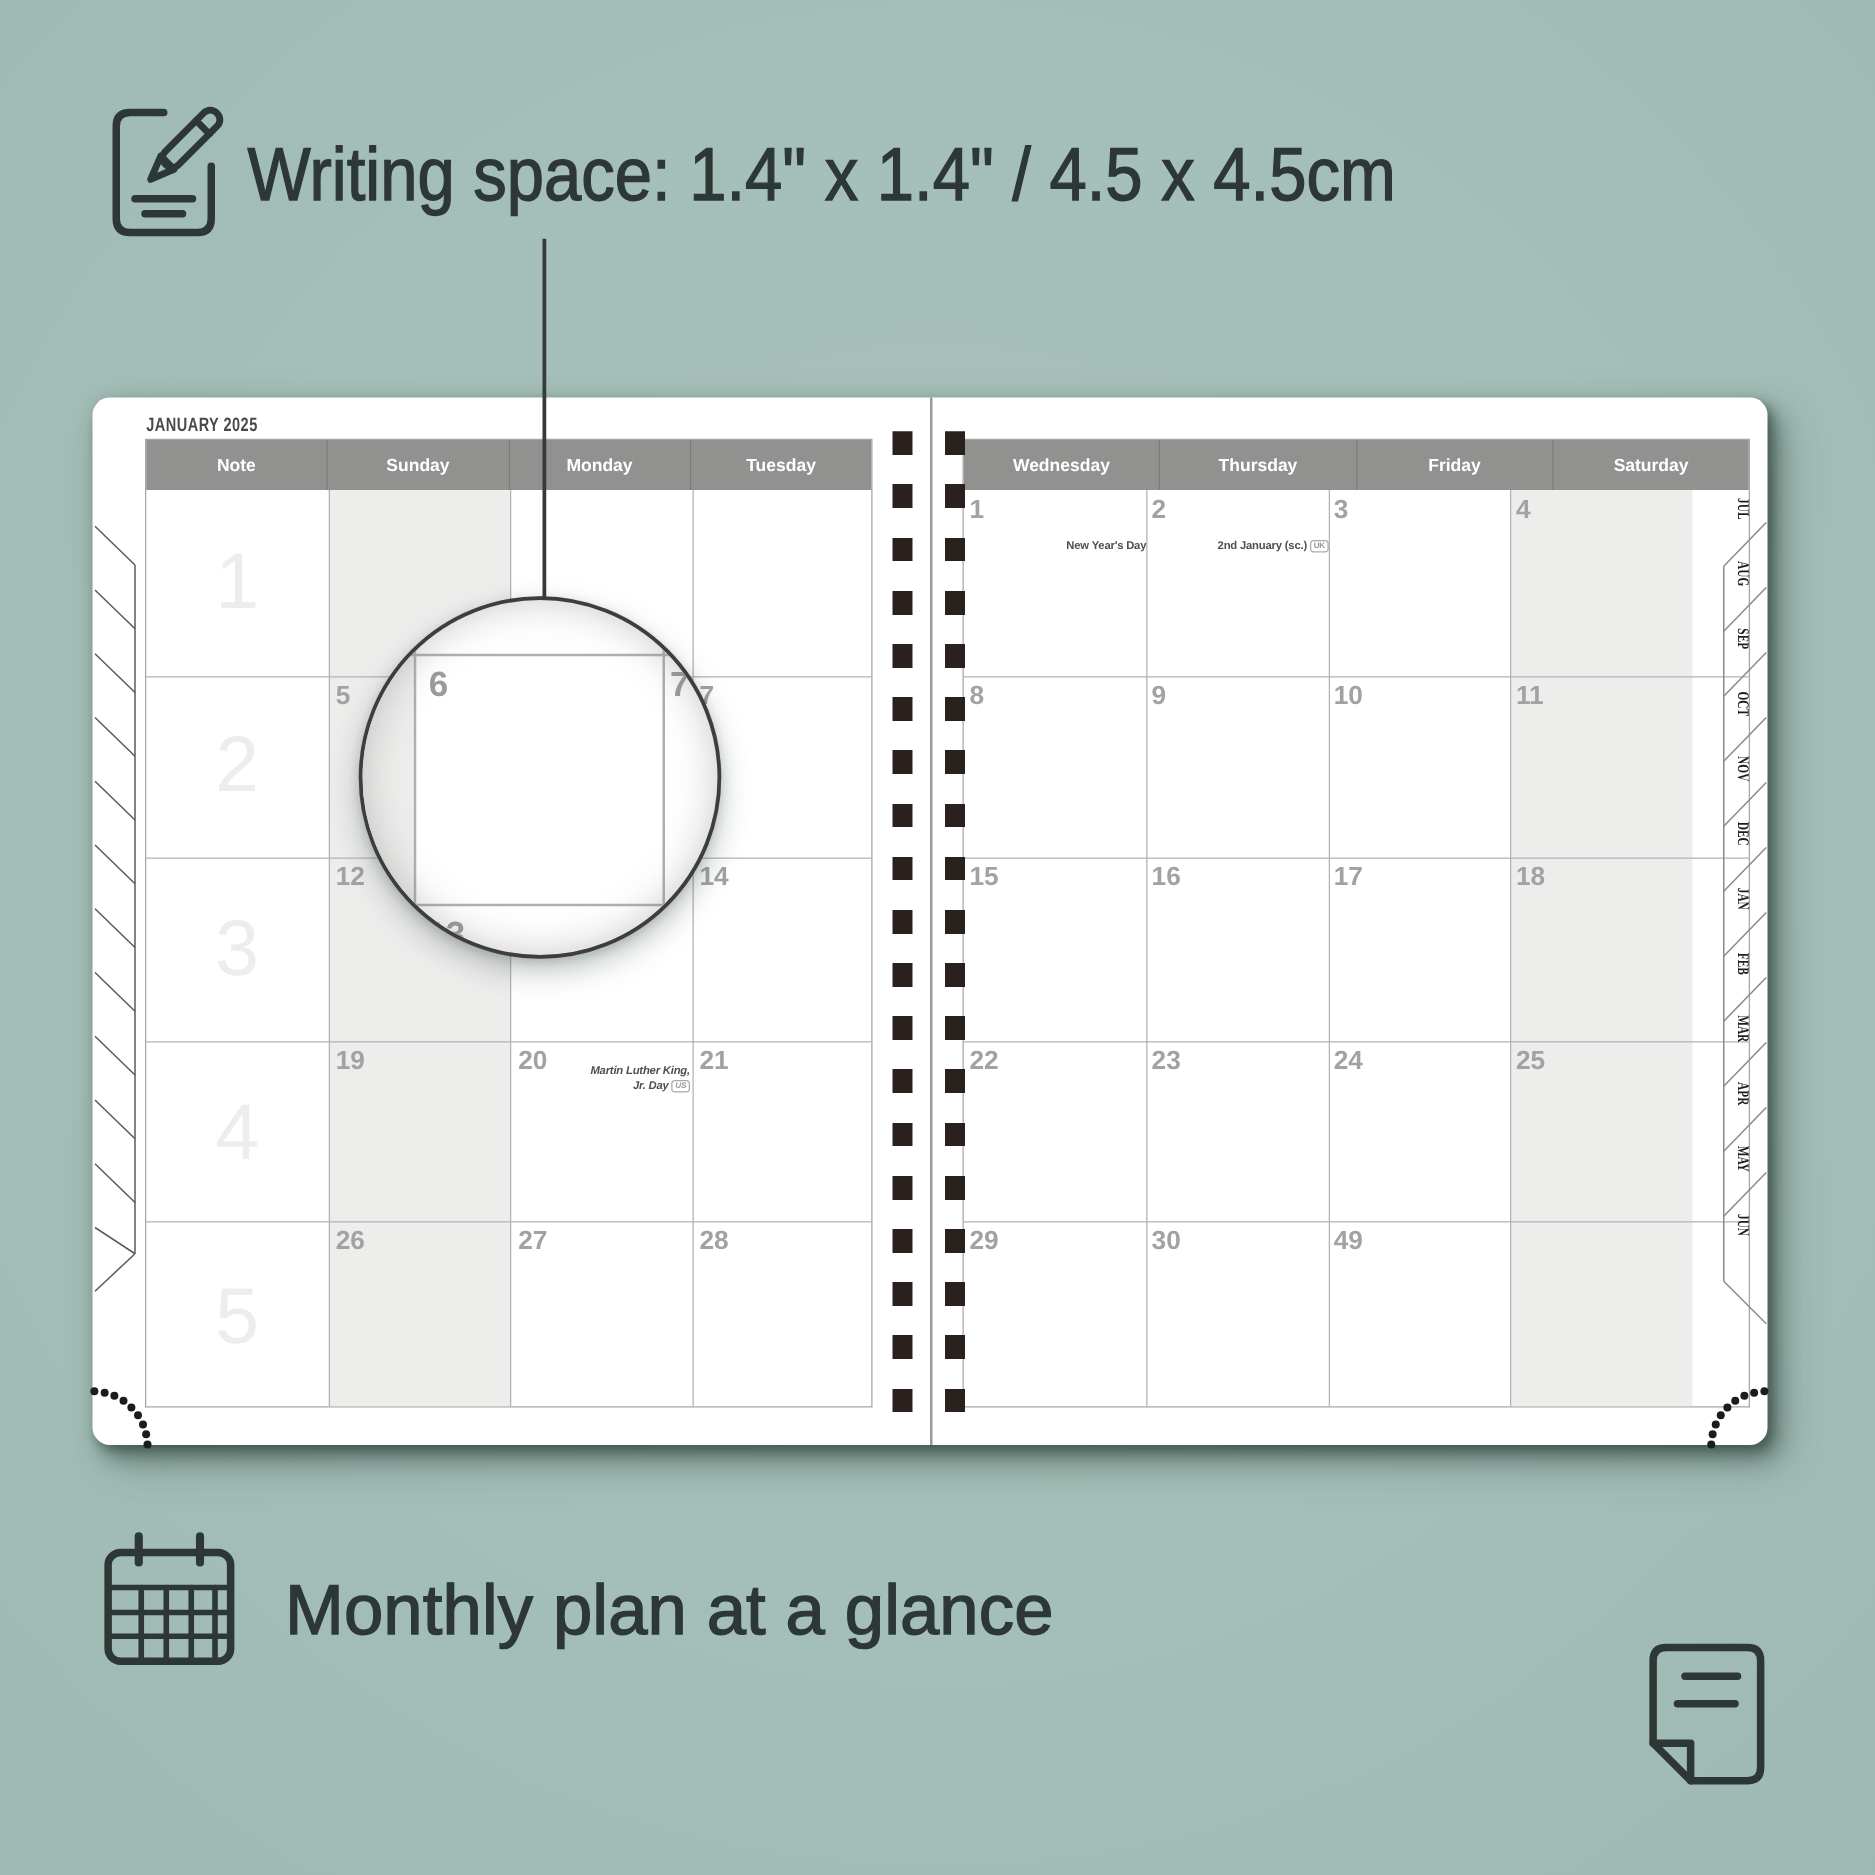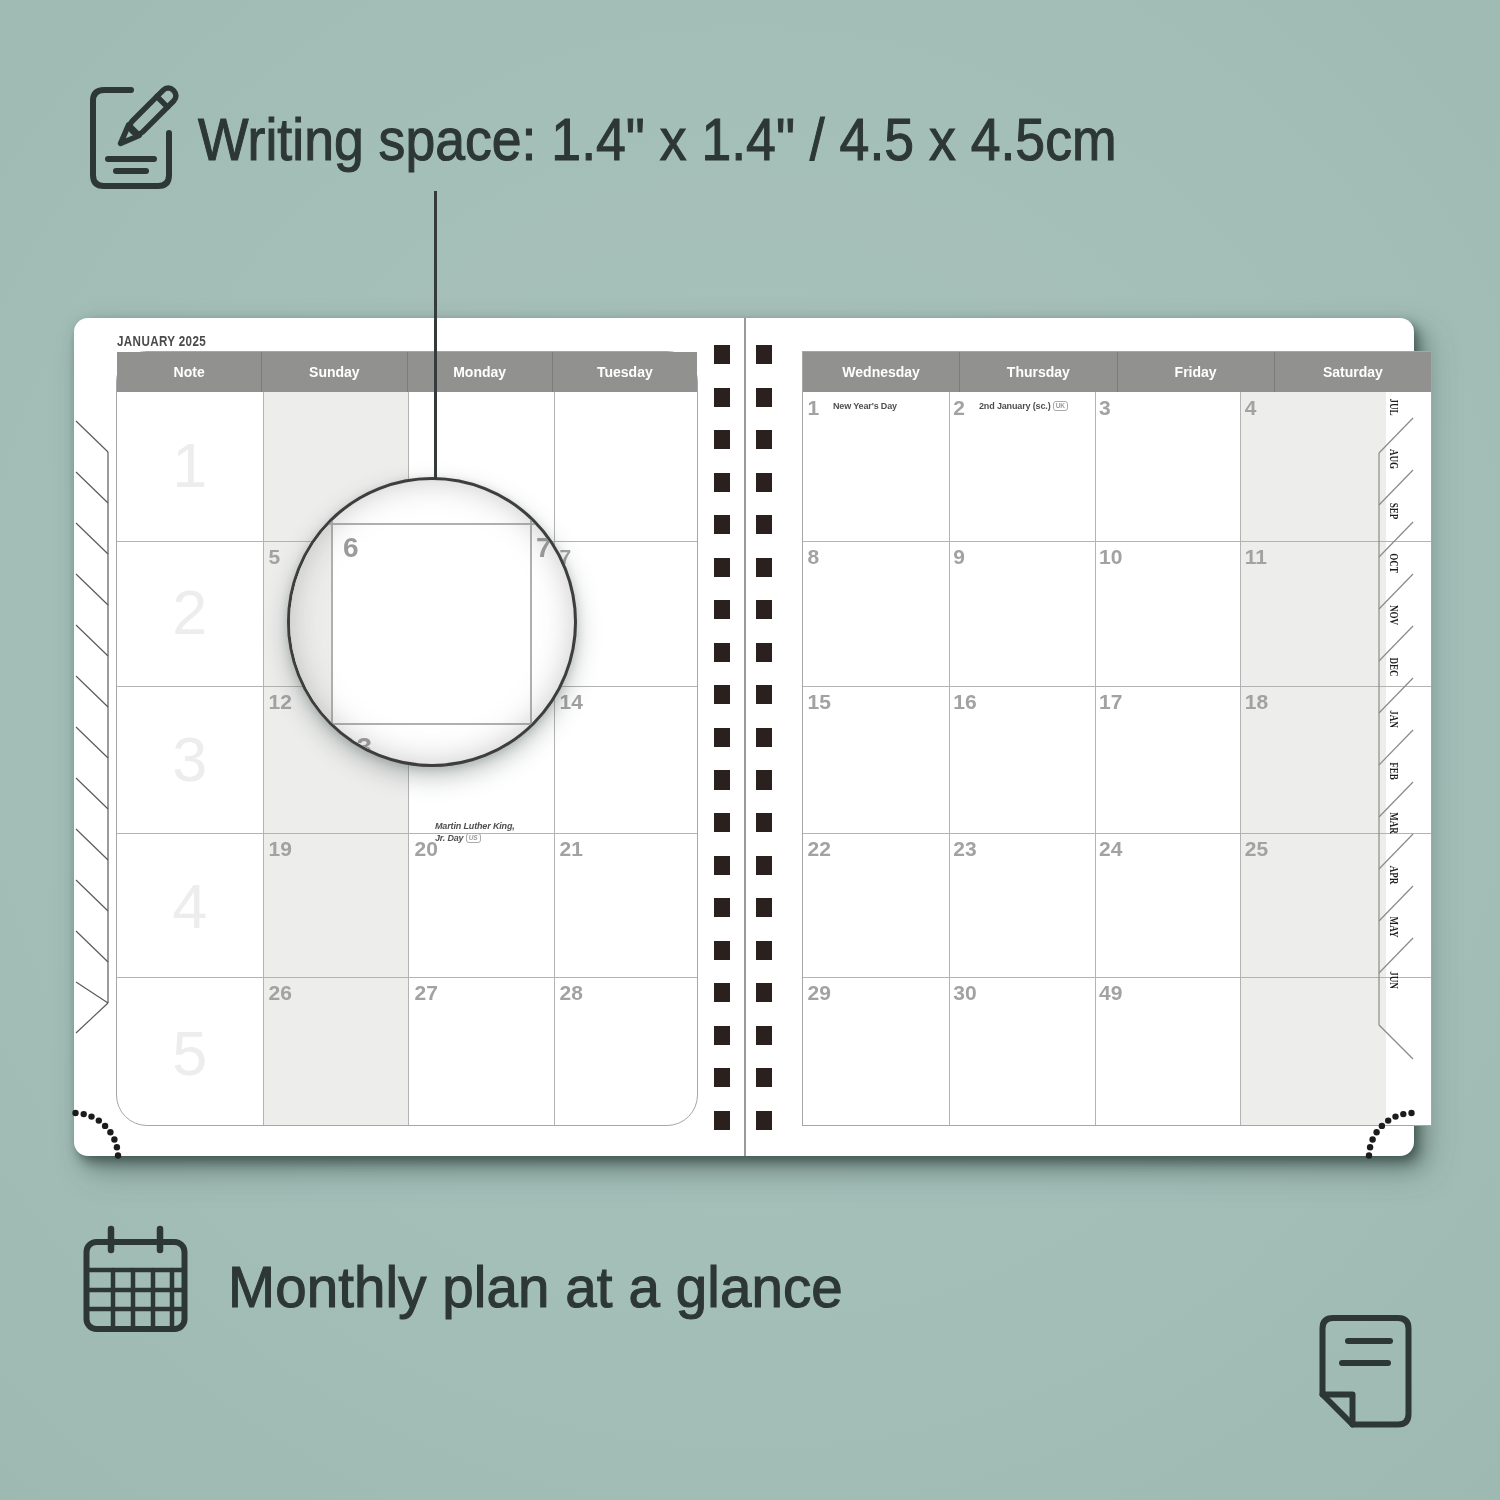--- a/index.html
+++ b/index.html
@@ -10,31 +10,31 @@
   .abs{position:absolute;}
   
   .bigtxt{color:#2d3836;font-weight:400;-webkit-text-stroke:1.1px #2d3836;white-space:nowrap;}
   .toptext{left:198px;top:105px;font-size:60px;transform:scaleX(.893);transform-origin:left top;}
   .pointer{left:433.5px;top:191px;width:3px;height:288px;background:#333c3a;z-index:6;}
   
   .page{left:74px;top:318px;width:1340px;height:838px;background:#fff;border-radius:14px;
     box-shadow:7px 9px 16px rgba(40,60,54,.5), 3px 4px 7px rgba(40,60,54,.38), 14px 16px 34px rgba(40,60,54,.28);}
   .month{left:117px;top:331.5px;font-size:15.5px;font-weight:bold;color:#4a4a4a;letter-spacing:.5px;transform:scaleX(.75);transform-origin:left top;}
   .grid{background:#fff;border:1px solid #a6a6a6;}
-  .gridL{left:116px;top:351px;width:582px;height:775px;border-radius:31px;}
-  .gridR{left:802px;top:351px;width:630px;height:775px;padding-left:12px;}
+  .gridL{left:116px;top:351px;width:582px;height:775px;}
+  .gridR{left:770px;top:351px;width:630px;height:775px;padding-left:12px;}
   .ghead{position:absolute;left:0;top:0;right:0;height:40px;background:#919190;display:flex;}
   .ghead span{flex:1;color:#fff;font-size:14px;font-weight:bold;text-align:center;line-height:40px;border-right:1px solid rgba(0,0,0,.14);}
   .ghead span:last-child{border-right:none;}
   .band{position:absolute;top:40px;bottom:0;background:#ededec;}
   .vlineb{position:absolute;top:40px;bottom:0;width:1px;background:#b3b3b3;}
   .hline{position:absolute;left:0;right:0;height:1px;background:#b3b3b3;}
   .num{position:absolute;font-size:21px;font-weight:bold;color:#a2a2a2;}
   .wk{position:absolute;width:145.5px;text-align:center;font-size:63px;color:#ededed;font-weight:400;}
-  .hol{position:absolute;font-size:9px;letter-spacing:-.15px;font-weight:bold;color:#4f4f4f;text-align:left;line-height:11.5px;}
+  .hol{position:absolute;font-size:9px;letter-spacing:-.15px;font-weight:bold;color:#4f4f4f;text-align:right;line-height:11.5px;margin-top:30px;}
   .badge{display:inline-block;border:1px solid #aaa;border-radius:3px;font-size:6.5px;font-weight:bold;color:#999;padding:0 2px;line-height:8px;vertical-align:1px;}
   
   .spiral{width:16px;top:345px;height:785px;
      background:repeating-linear-gradient(180deg,#2a201d 0px,#2a201d 19px,transparent 19px,transparent 42.55px);}
   .centerline{left:744px;top:318px;width:1.5px;height:838px;background:#9a9a9a;}
   
   .lens{left:287px;top:477px;width:290px;height:290px;border-radius:50%;background:#fff;
      border:3px solid #2f2f2f;overflow:hidden;box-shadow:0 10px 24px rgba(60,78,72,.33), 0 3px 8px rgba(60,78,72,.2);}
   .lens .inner{position:absolute;left:0;top:0;right:0;bottom:0;}
   .lensshade{left:287px;top:477px;width:290px;height:290px;border-radius:50%;

